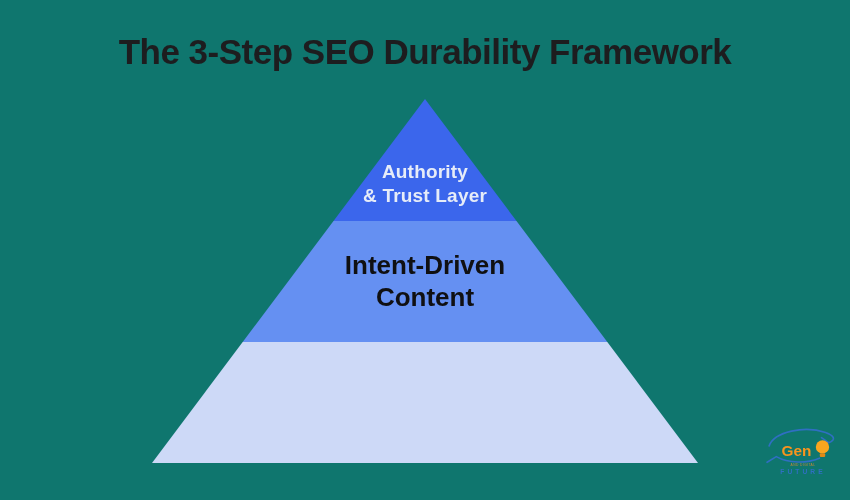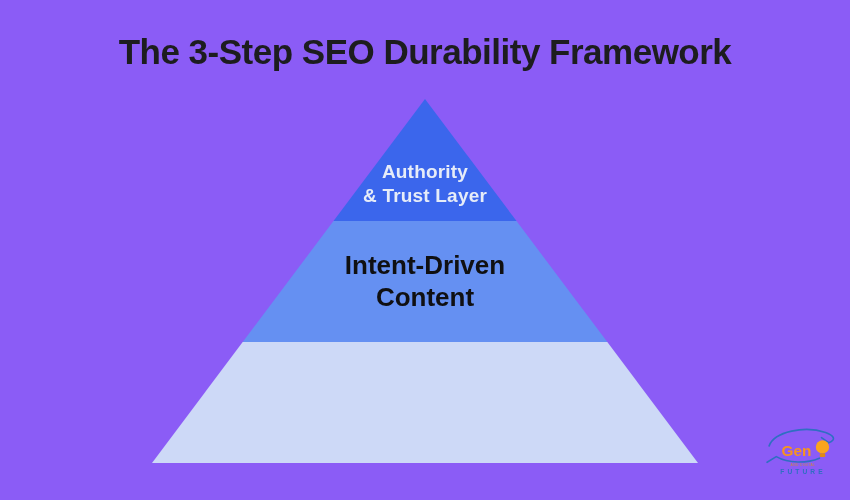--- a/index.html
+++ b/index.html
@@ -8,21 +8,21 @@
     width: 850px;
     height: 500px;
     overflow: hidden;
     background: #FFFFFF;
     font-family: "Liberation Sans", sans-serif;
   }
   .canvas {
     position: relative;
     width: 850px;
     height: 500px;
-    background: #8b5cf6;
+    background: #0f766e;
   }
   .title {
     position: absolute;
     top: 31px;
     left: 0;
     width: 100%;
     margin: 0;
     text-align: center;
     font-size: 35px;
     font-weight: 700;

